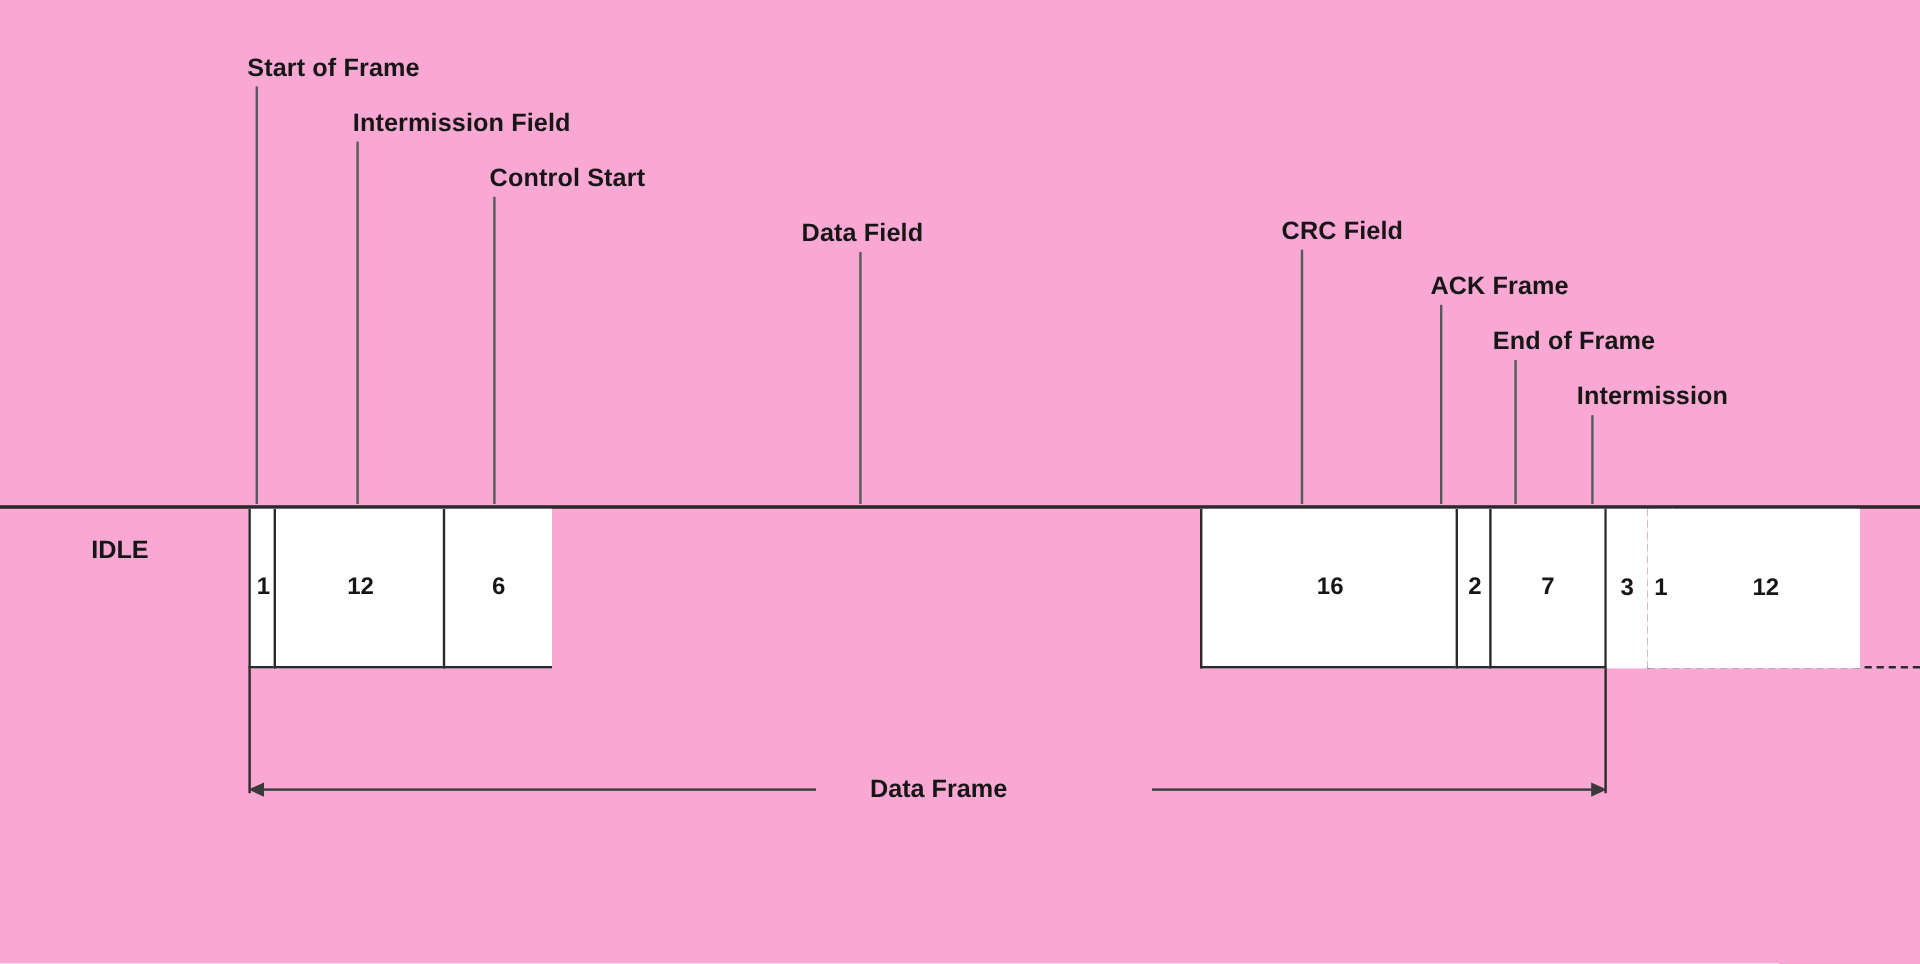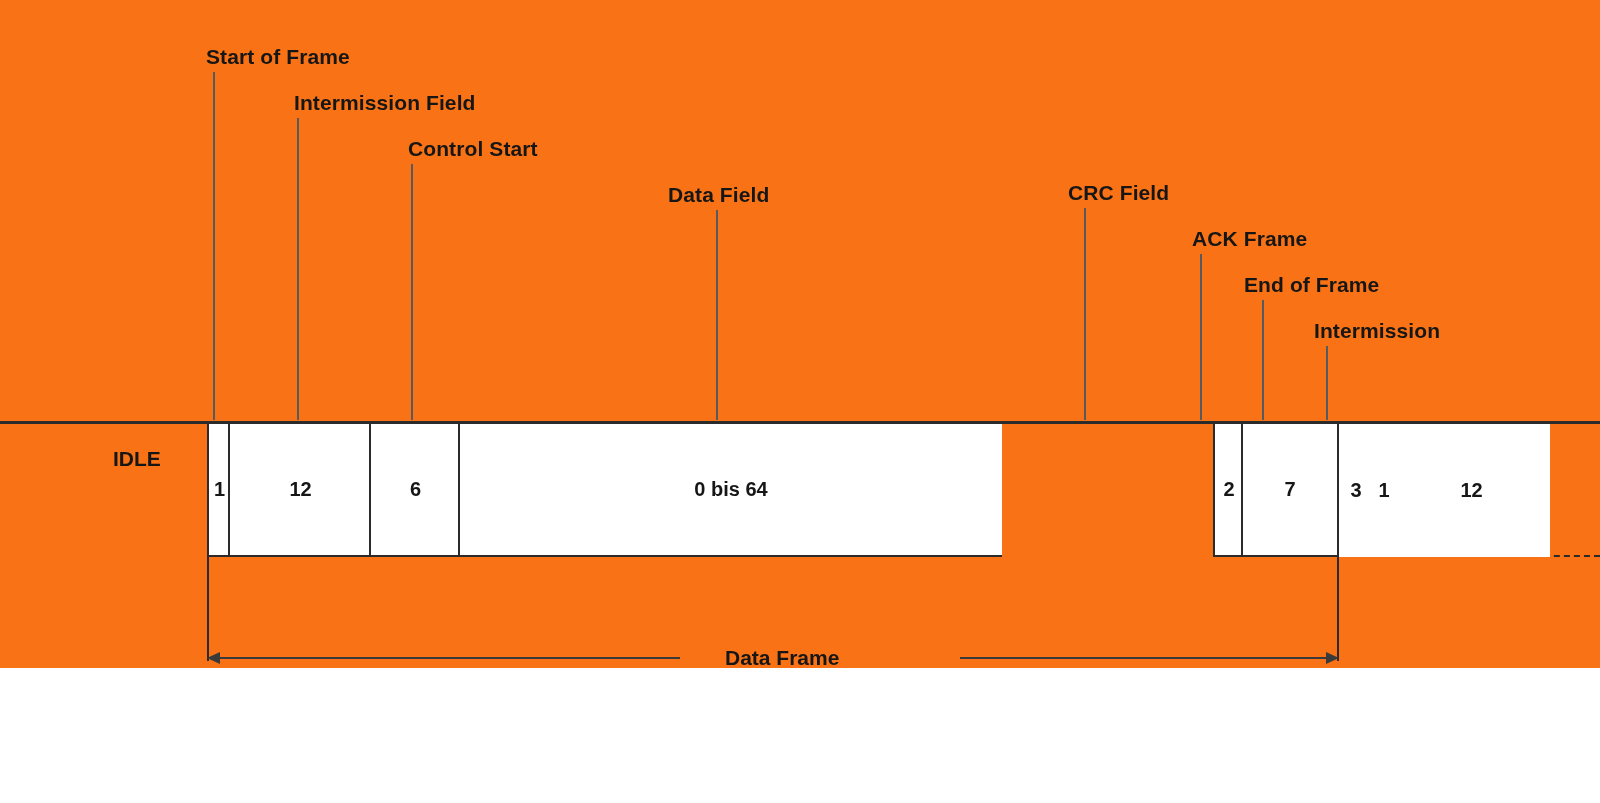--- a/index.html
+++ b/index.html
@@ -8,22 +8,22 @@
     padding: 0;
     background: #ffffff;
   }
   body {
     font-family: "Liberation Sans", sans-serif;
     color: #1a1a1a;
   }
   #stage {
     position: relative;
     width: 1600px;
-    height: 668px;
-    background: #f97316;
+    height: 803px;
+    background: #f9a8d4;
     overflow: hidden;
     text-decoration: underline;
   }
 
   
   .callout-label {
     position: absolute;
     font-weight: bold;
     font-size: 21px;
     letter-spacing: 0.1px;
@@ -45,21 +45,20 @@
     background: #2b2b2b;
   }
 
   
   .idle-label {
     position: absolute;
     font-weight: bold;
     font-size: 21px;
     color: #161616;
     white-space: nowrap;
-    margin-left: 37px;
   }
 
   
   .cell {
     position: absolute;
     box-sizing: border-box;
     border: 2px solid #2b2b2b;
     border-top: none;
     display: flex;
     align-items: center;
@@ -154,24 +153,24 @@
   </div>
 
   <div class="cell no-right" style="left:228px; top:424px; width:143px; height:133px;">
     <span class="cell-text">12</span>
   </div>
 
   <div class="cell no-right" style="left:369px; top:424px; width:91px; height:133px;">
     <span class="cell-text">6</span>
   </div>
 
-  <div class="cell no-right" style="left:458px; top:424px; width:544px; height:133px;">
-    <span class="cell-text">0 bis 64</span>
-  </div>
-
+
+  <div class="cell no-right" style="left:1000px; top:424px; width:215px; height:133px;">
+    <span class="cell-text">16</span>
+  </div>
 
   <div class="cell no-right" style="left:1213px; top:424px; width:30px; height:133px;">
     <span class="cell-text">2</span>
   </div>
 
   <div class="cell" style="left:1241px; top:424px; width:98px; height:133px;">
     <span class="cell-text">7</span>
   </div>
 
   <div class="cell open" style="left:1339px; top:424px; width:34px; height:133px;">

